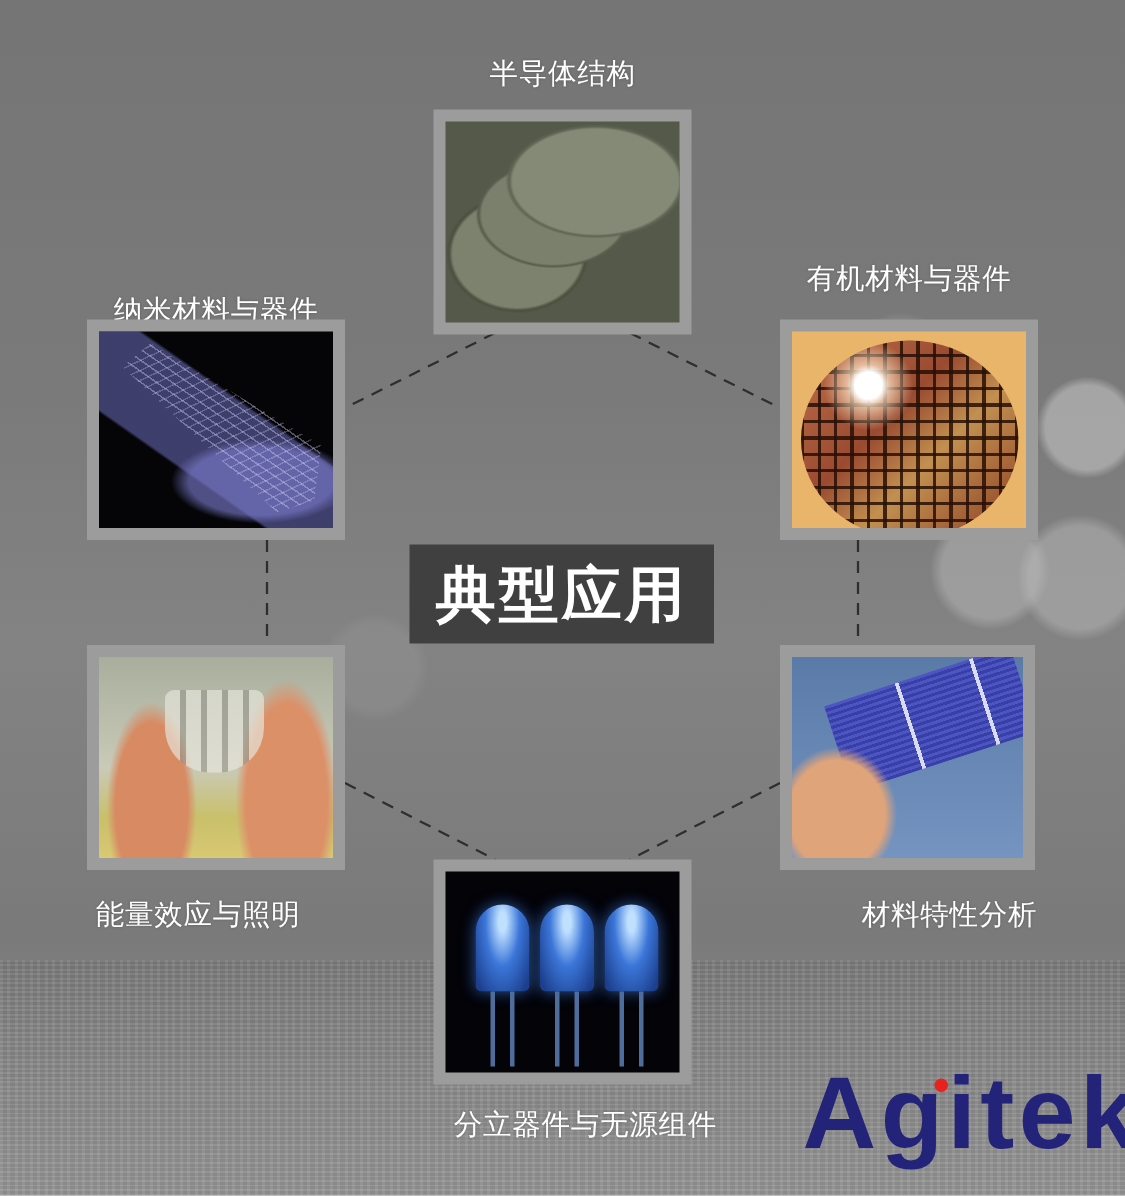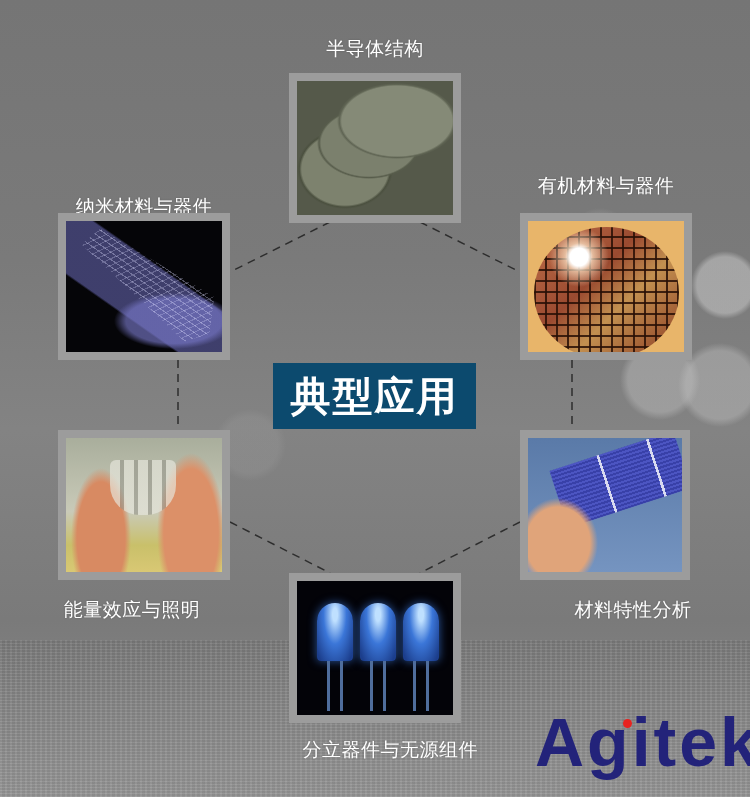--- a/index.html
+++ b/index.html
@@ -27,21 +27,21 @@
   .frame {
     position: absolute; background: #9c9c9c; padding: 8px;
   }
   .frame .photo { width: 100%; height: 100%; position: relative; overflow: hidden; }
   .label {
     position: absolute; color: #ffffff; font-size: 19px; letter-spacing: 0.5px;
     text-align: center; white-space: nowrap; text-shadow: 0 0 2px rgba(0,0,0,0.25);
   }
   .center-badge {
     position: absolute; left: 273px; top: 363px; width: 203px; height: 66px;
-    background: #0c4a6e; color: #ffffff; font-size: 40px; font-weight: bold;
+    background: #404040; color: #ffffff; font-size: 40px; font-weight: bold;
     display: flex; align-items: center; justify-content: center; letter-spacing: 2px;
   }
   .logo {
     position: absolute; left: 535px; top: 708px; font-family: Liberation Sans, sans-serif;
     font-weight: bold; font-size: 68px; color: #23237a; letter-spacing: 3px; line-height: 1;
   }
   .logo-dot {
     position: absolute; left: 623px; top: 719px; width: 9px; height: 9px; border-radius: 50%;
     background: #e8231f;
   }

